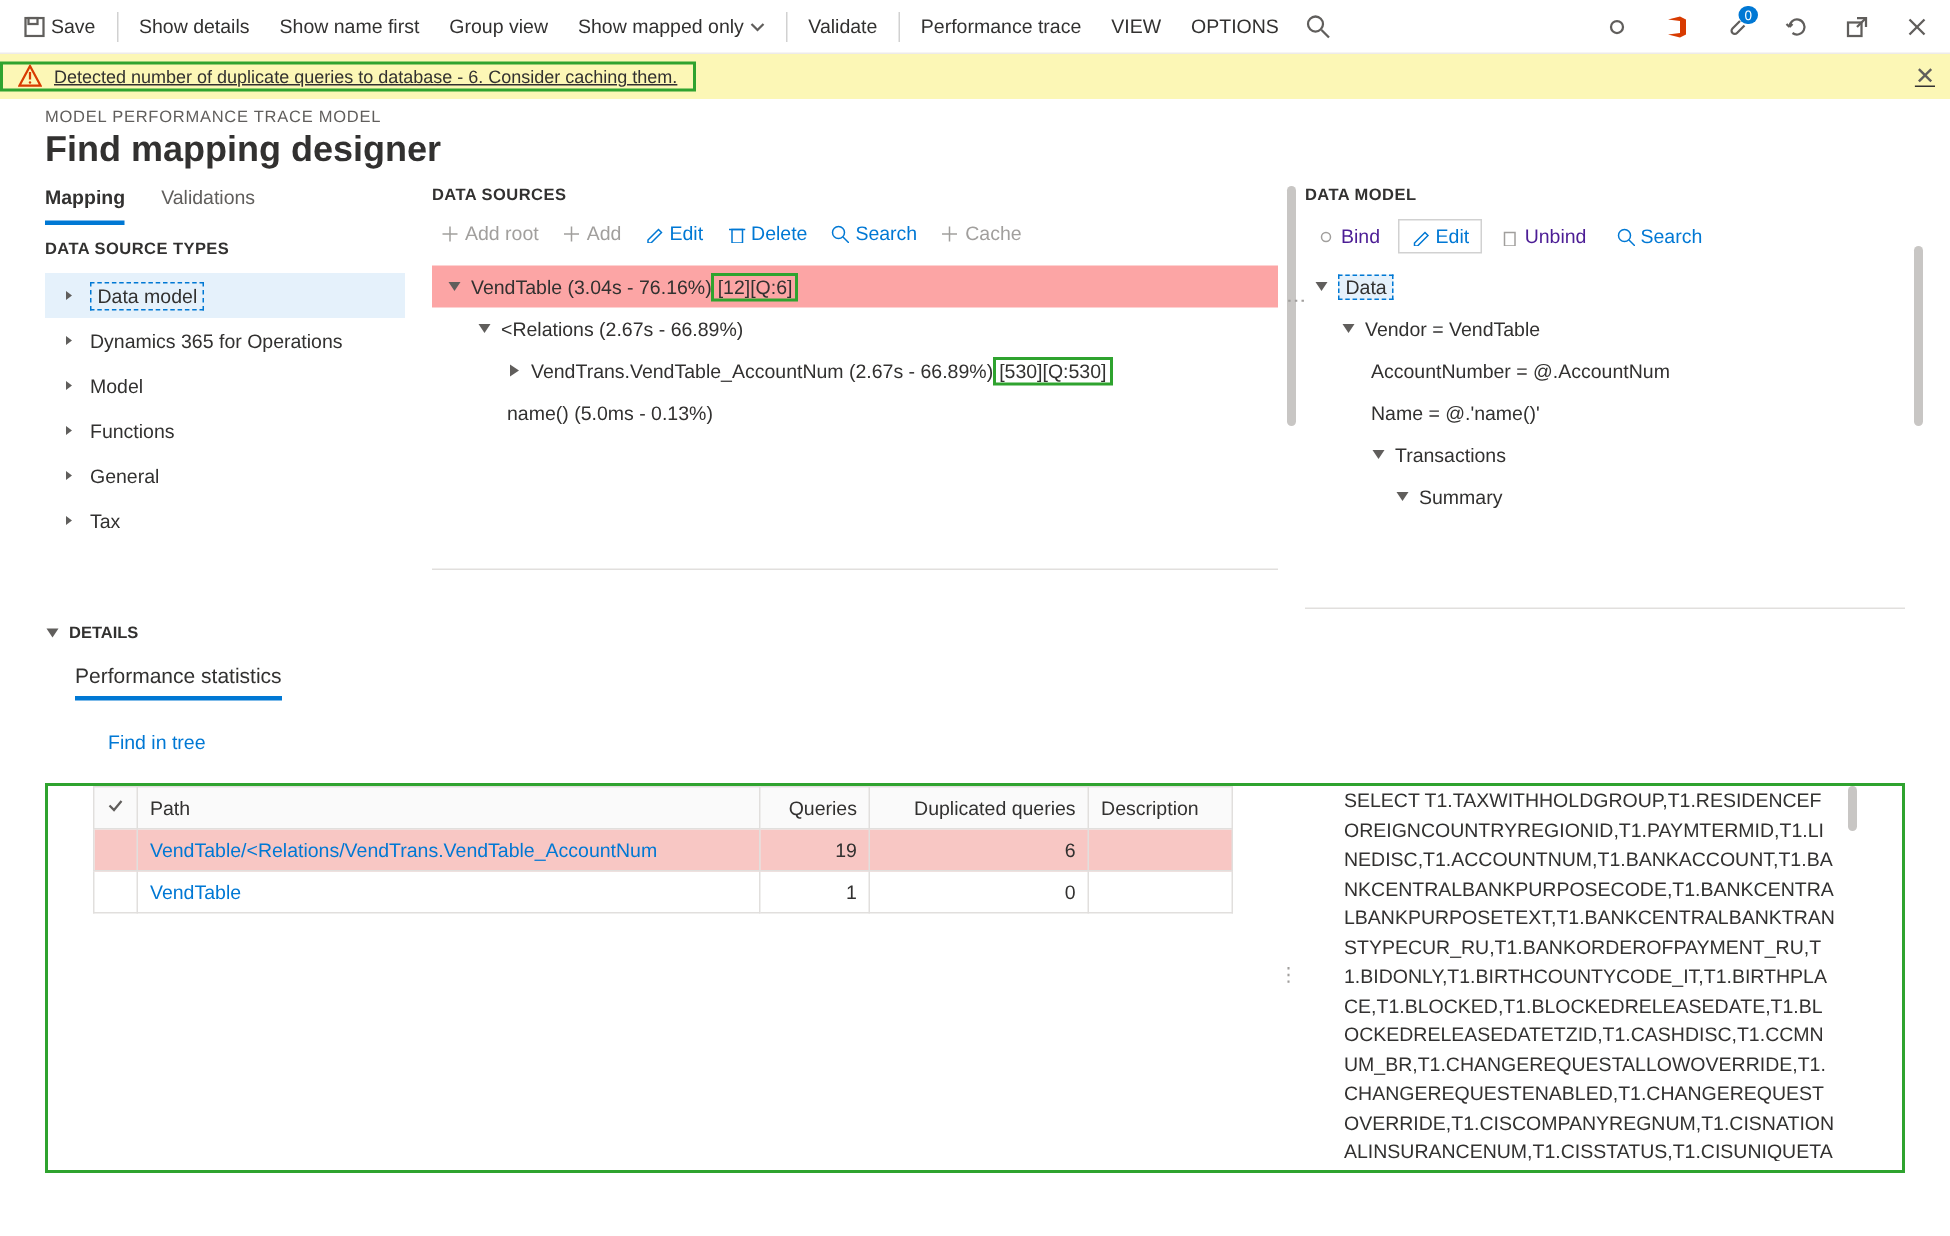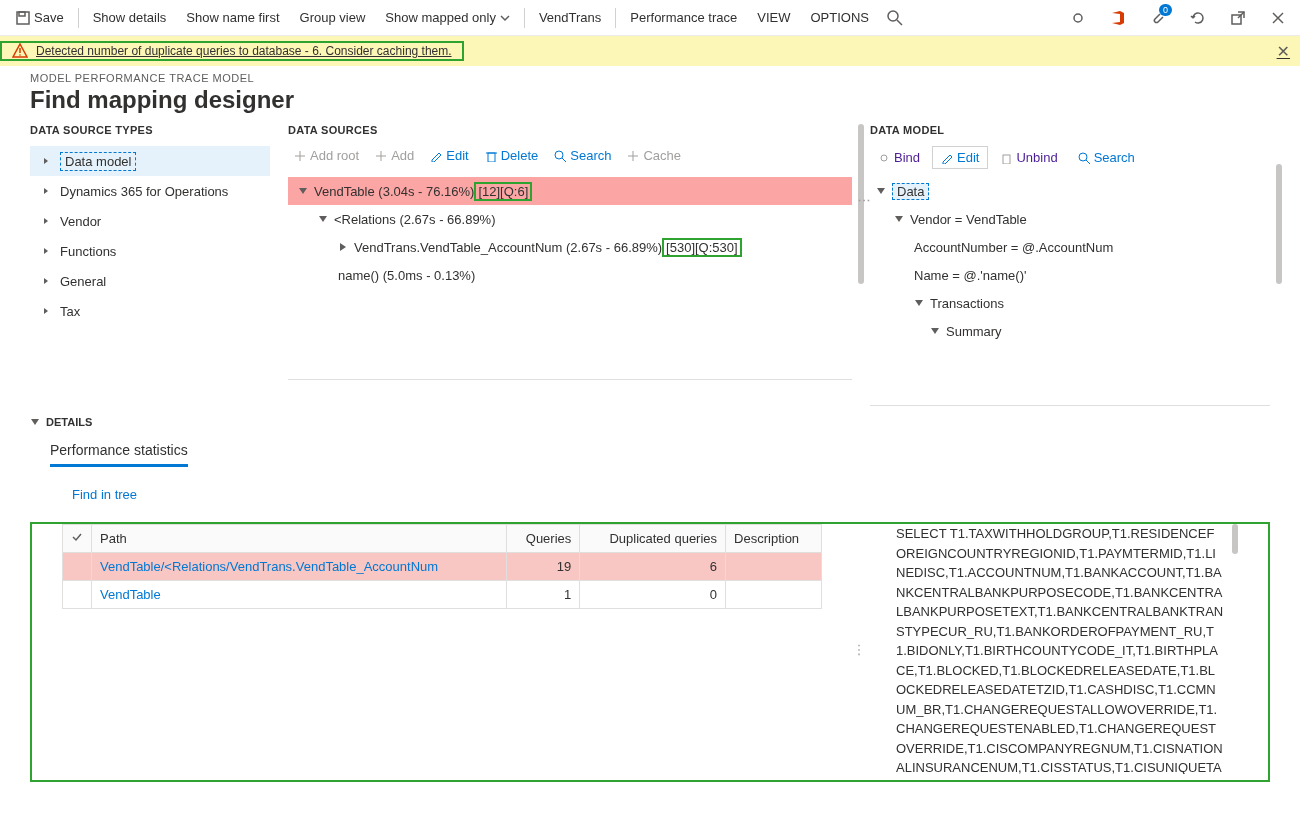--- a/index.html
+++ b/index.html
@@ -119,21 +119,21 @@
       <span>Group view</span>
     </div>
   <div class="tbtn">
     <span>Show mapped only</span>
     <svg class="chev">
         <polyline points="1,3 5,7 9,3"></polyline>
       </svg>
   </div>
   <div class="sep"></div>
   <div class="tbtn">
-      <span>VendTrans</span>
+      <span>Validate</span>
     </div>
   <div class="sep"></div>
   <div class="tbtn">
       <span>Performance trace</span>
     </div>
   <div class="tbtn">
       <span>VIEW</span>
     </div>
   <div class="tbtn">
       <span>OPTIONS</span>
@@ -198,39 +198,43 @@
   </div>
 </div>
 
 <div class="page-head">
   <div class="crumb">MODEL PERFORMANCE TRACE MODEL</div>
   <div class="title">Find mapping designer</div>
 </div>
 
 <div class="main">
   <div class="colL">
+    <div class="tabs">
+      <div class="tab active">Mapping</div>
+      <div class="tab">Validations</div>
+    </div>
     <div class="sect-label">DATA SOURCE TYPES</div>
     <div class="dstypes">
       <div class="row sel">
           <svg class="tri" viewBox="0 0 8 8">
             <polygon points="2,1 6,4 2,7"></polygon>
           </svg>
           <span>Data model</span>
         </div>
       <div class="row">
           <svg class="tri" viewBox="0 0 8 8">
             <polygon points="2,1 6,4 2,7"></polygon>
           </svg>
           <span>Dynamics 365 for Operations</span>
         </div>
       <div class="row">
           <svg class="tri" viewBox="0 0 8 8">
             <polygon points="2,1 6,4 2,7"></polygon>
           </svg>
-          <span>Vendor</span>
+          <span>Model</span>
         </div>
       <div class="row">
           <svg class="tri" viewBox="0 0 8 8">
             <polygon points="2,1 6,4 2,7"></polygon>
           </svg>
           <span>Functions</span>
         </div>
       <div class="row">
           <svg class="tri" viewBox="0 0 8 8">
             <polygon points="2,1 6,4 2,7"></polygon>

